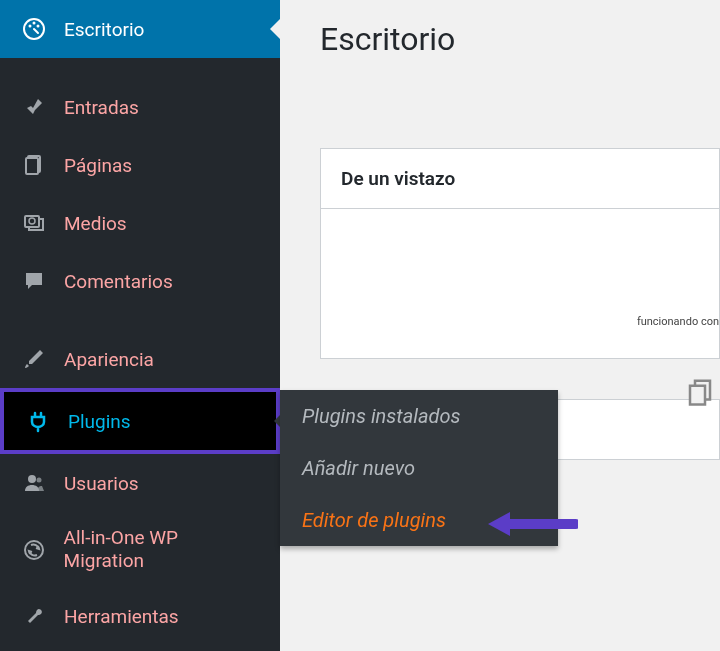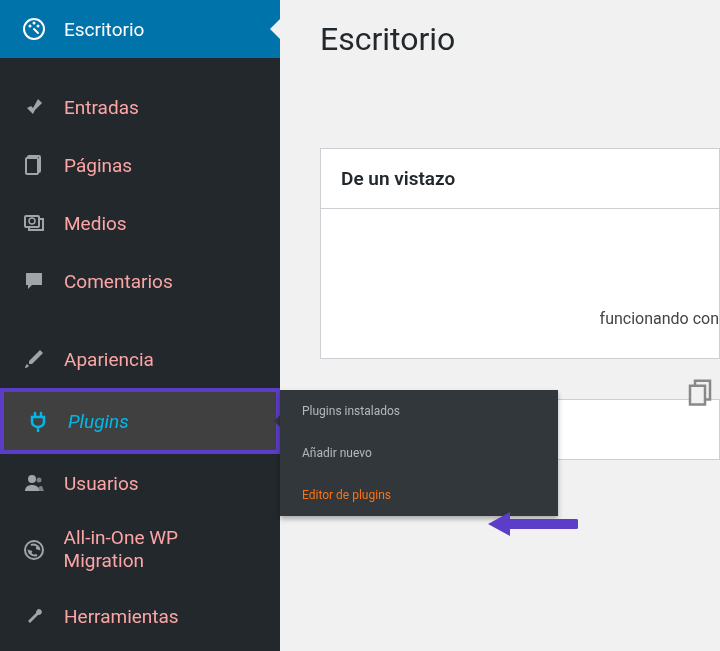--- a/index.html
+++ b/index.html
@@ -39,22 +39,21 @@
       right: 0;
       top: 50%;
       transform: translateY(-50%);
       border-top: 10px solid transparent;
       border-bottom: 10px solid transparent;
       border-right: 10px solid #f1f1f1;
     }
     .sidebar-item.highlighted {
       color: #00b9eb;
       border: 4px solid #5b3dc7;
-      background: #404040;
-      font-style: italic;
+      background: #000000;
     }
     .sidebar-item.highlighted::after {
       content: '';
       position: absolute;
       right: -4px;
       top: 50%;
       transform: translateY(-50%);
       border-top: 6px solid transparent;
       border-bottom: 6px solid transparent;
       border-right: 6px solid #32373c;
@@ -97,21 +96,21 @@
     .panel-header {
       padding: 18px 20px;
       font-size: 19px;
       font-weight: 600;
       color: #23282d;
     }
     .panel-body {
       padding: 31px 20px 30px 20px;
       border-top: 1px solid #ccd0d4;
       color: #444;
-      font-size: 16px;
+      font-size: 11px;
       position: relative;
       min-height: 150px;
     }
     .panel-body-text {
       position: absolute;
       right: 0px;
       bottom: 30px;
     }
     .panel2 {
       border: 1px solid #ccd0d4;
@@ -128,23 +127,24 @@
       position: absolute;
       left: 280px;
       top: 390px;
       width: 278px;
       background: #32373c;
       box-shadow: 0 3px 5px rgba(0,0,0,0.3);
       z-index: 10;
     }
     .submenu-item {
       padding: 14px 22px;
-      font-size: 12px;
+      font-size: 20px;
       color: #b4b9be;
       cursor: pointer;
+      font-style: italic;
     }
     .submenu-item.highlighted {
       color: #f97316;
     }
     .arrow {
       position: absolute;
       left: 488px;
       top: 509px;
       z-index: 20;
     }

